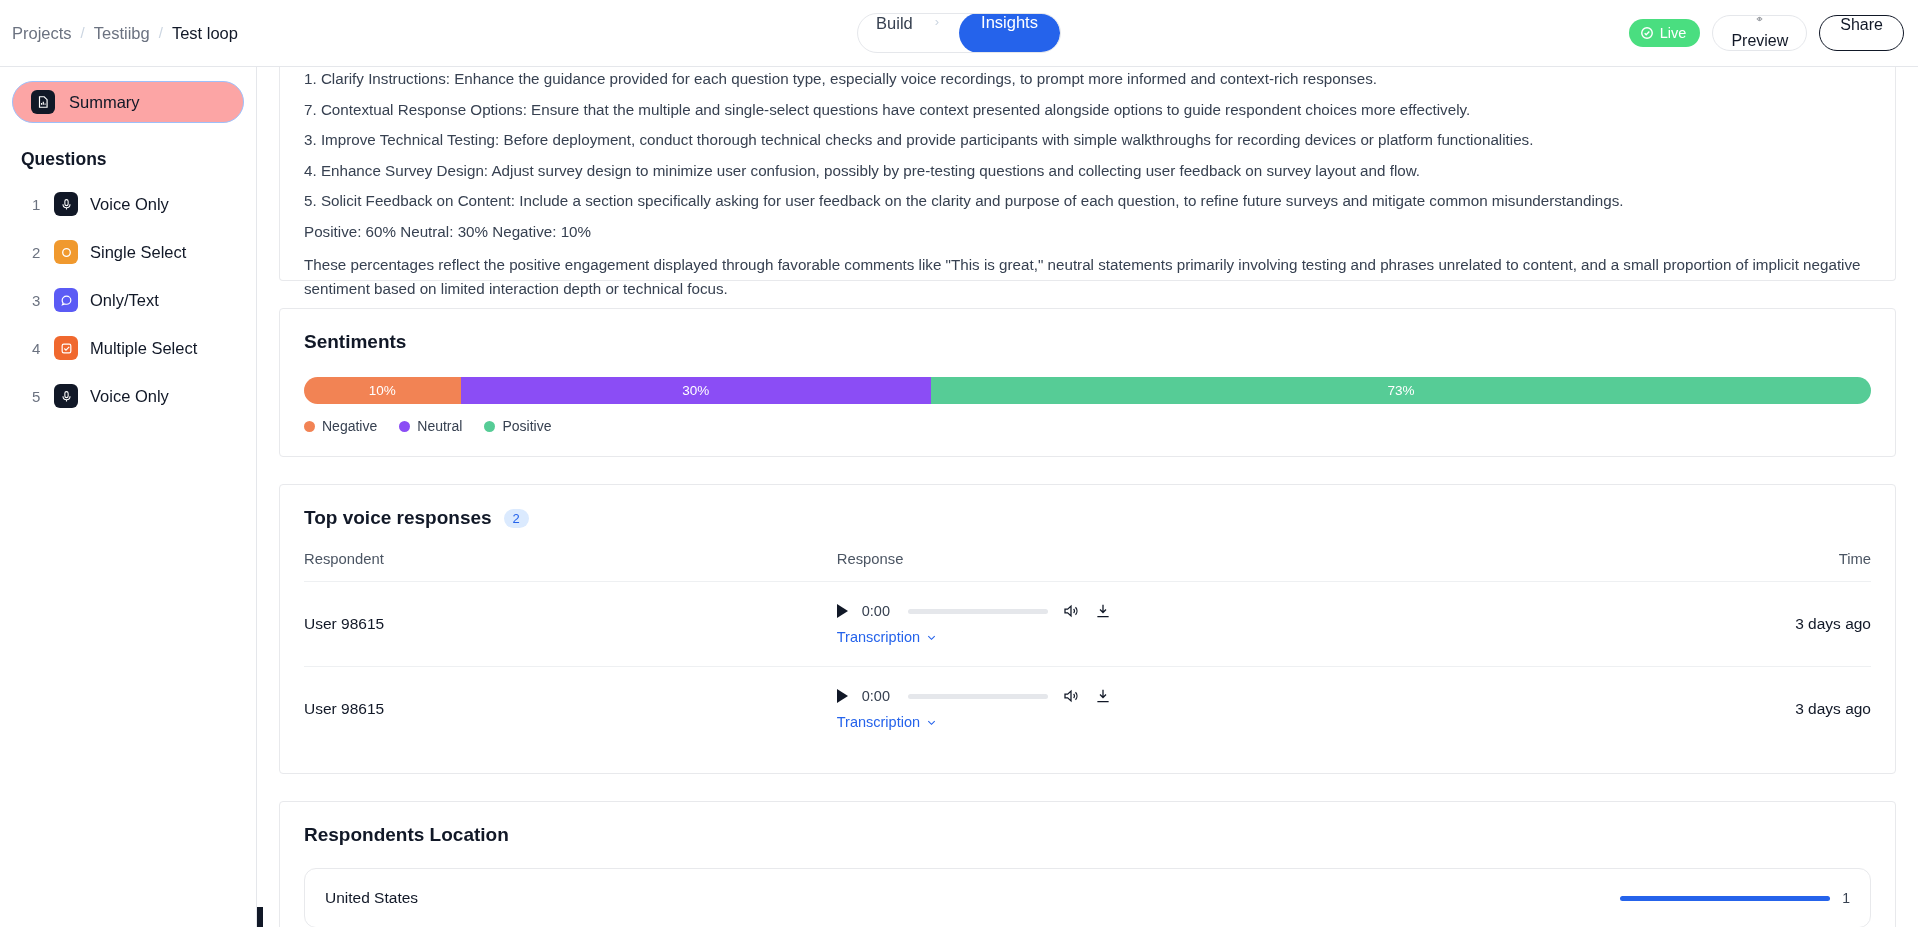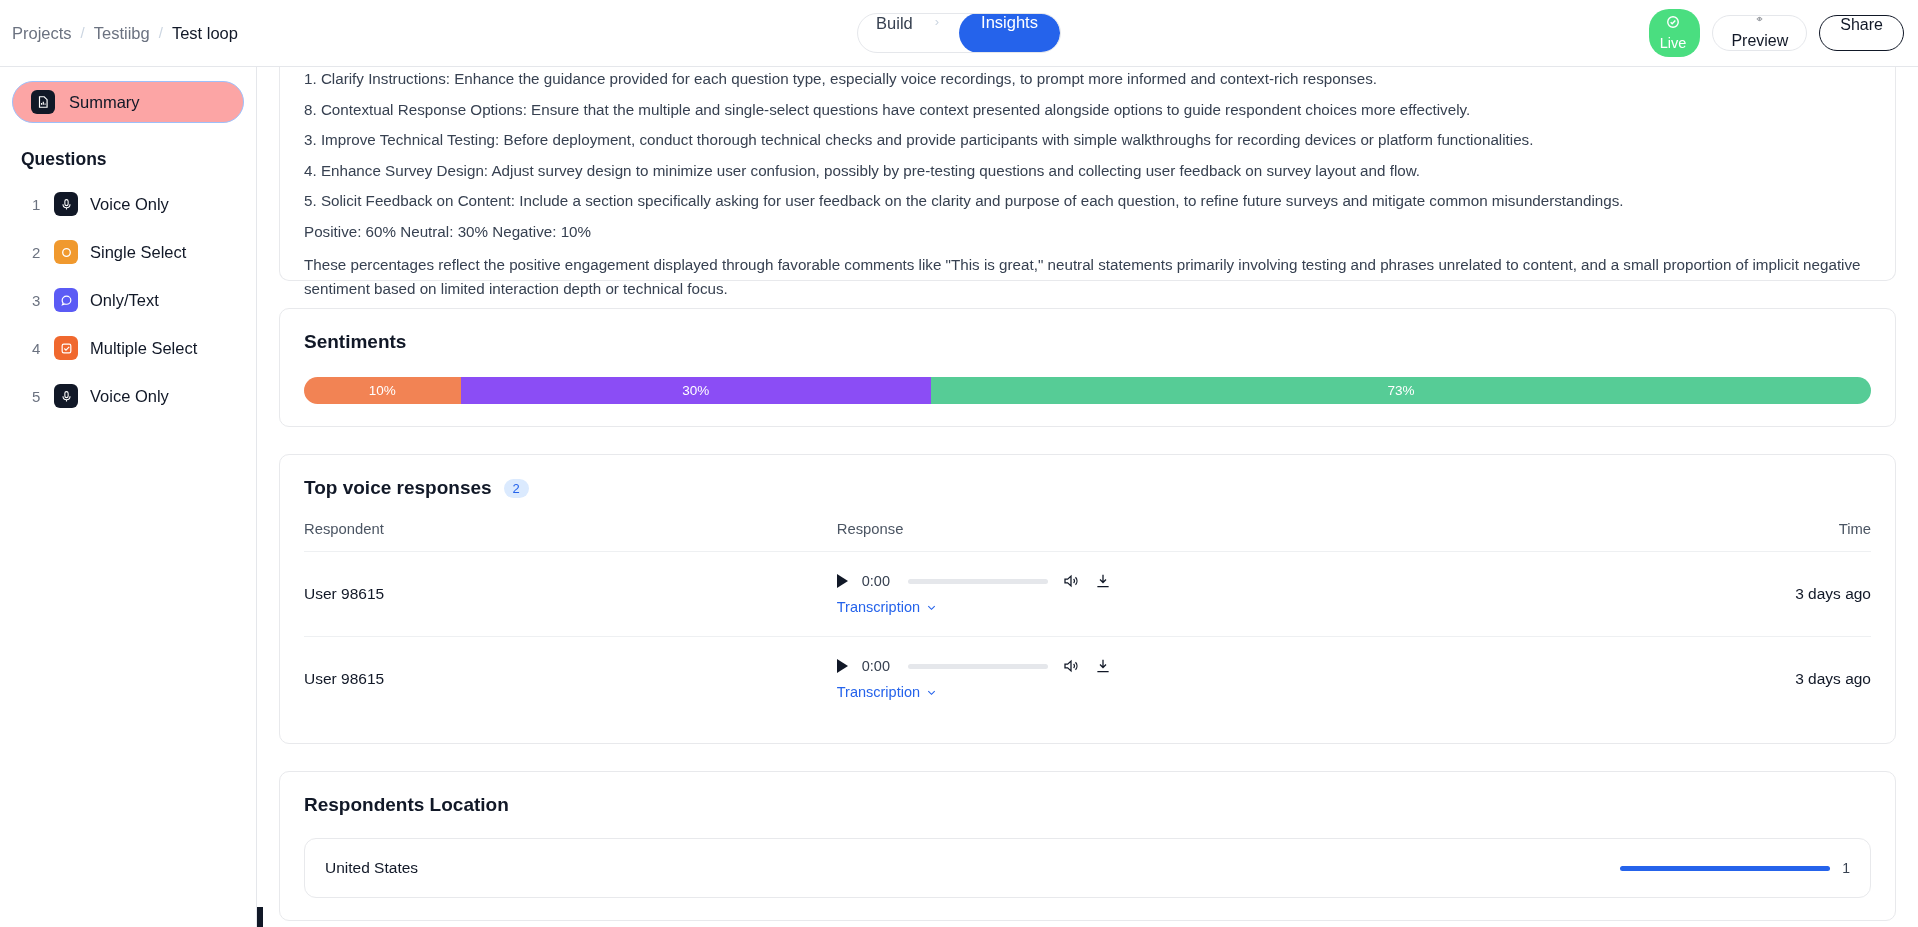--- a/index.html
+++ b/index.html
@@ -61,21 +61,21 @@
 
   .top-right {
     position: absolute; right: 14px;
     display: flex; align-items: center; gap: 12px;
   }
   .live-badge {
     display: flex; align-items: center; gap: 6px;
     background: #4ade80; color: #ffffff;
     border-radius: 20px;
     padding: 6px 14px 6px 11px;
-    font-size: 14.5px; font-weight: 500; flex-direction: column;
+    font-size: 14.5px; font-weight: 500;
   }
   .pill-btn {
     display: flex; align-items: center; gap: 10px;
     border: 1px solid #e5e7eb; border-radius: 20px;
     height: 36px; padding: 0 18px;
     font-size: 16px; color: #111827;
     background: #fff; cursor: pointer;
     font-family: inherit;
     flex-direction: column;
   }
@@ -121,21 +121,21 @@
   
   .main {
     flex: 1; position: relative;
     background: #ffffff;
     overflow: hidden;
     padding: 0 22px;
   }
 
   .card {
     border: 1px solid #e8e9ec;
-    border-radius: 10px;
+    border-radius: 4px;
     background: #fff;
     padding: 22px 24px;
   }
 
   
   .card.summary-card {
     border-top: none;
     border-top-left-radius: 0; border-top-right-radius: 0;
     padding-top: 0;
     margin-top: 0;
@@ -336,21 +336,21 @@
         </svg>
       </span>
       <span class="q-label">Voice Only</span>
     </div>
   </div>
 
   <div class="main">
 
     <div class="card summary-card">
       <div class="sum-line">1. Clarify Instructions: Enhance the guidance provided for each question type, especially voice recordings, to prompt more informed and context-rich responses.</div>
-      <div class="sum-line">8. Contextual Response Options: Ensure that the multiple and single-select questions have context presented alongside options to guide respondent choices more effectively.</div>
+      <div class="sum-line">7. Contextual Response Options: Ensure that the multiple and single-select questions have context presented alongside options to guide respondent choices more effectively.</div>
       <div class="sum-line">3. Improve Technical Testing: Before deployment, conduct thorough technical checks and provide participants with simple walkthroughs for recording devices or platform functionalities.</div>
       <div class="sum-line">4. Enhance Survey Design: Adjust survey design to minimize user confusion, possibly by pre-testing questions and collecting user feedback on survey layout and flow.</div>
       <div class="sum-line">5. Solicit Feedback on Content: Include a section specifically asking for user feedback on the clarity and purpose of each question, to refine future surveys and mitigate common misunderstandings.</div>
       <div class="sum-line">Positive: 60% Neutral: 30% Negative: 10%</div>
       <div class="sum-line wrap">These percentages reflect the positive engagement displayed through favorable comments like "This is great," neutral statements primarily involving testing and phrases unrelated to content, and a small proportion of implicit negative sentiment based on limited interaction depth or technical focus.</div>
     </div>
 
     <div class="sec-gap"></div>
 
     <div class="card">
@@ -361,20 +361,34 @@
           <span>10%</span>
         </div>
         <div class="sent-seg" style="flex:30;background:#8b4df5">
           <span>30%</span>
         </div>
         <div class="sent-seg" style="flex:60;background:#56cc96">
           <span>73%</span>
         </div>
       </div>
 
+      <div class="legend">
+        <div class="legend-item">
+          <span class="legend-dot" style="background:#f28354"></span>
+          <span>Negative</span>
+        </div>
+        <div class="legend-item">
+          <span class="legend-dot" style="background:#8b4df5"></span>
+          <span>Neutral</span>
+        </div>
+        <div class="legend-item">
+          <span class="legend-dot" style="background:#56cc96"></span>
+          <span>Positive</span>
+        </div>
+      </div>
     </div>
 
     <div class="sec-gap"></div>
 
     <div class="card">
       <div class="tvr-head">
         <span class="card-title">Top voice responses</span>
         <span class="count-badge">2</span>
       </div>
 

